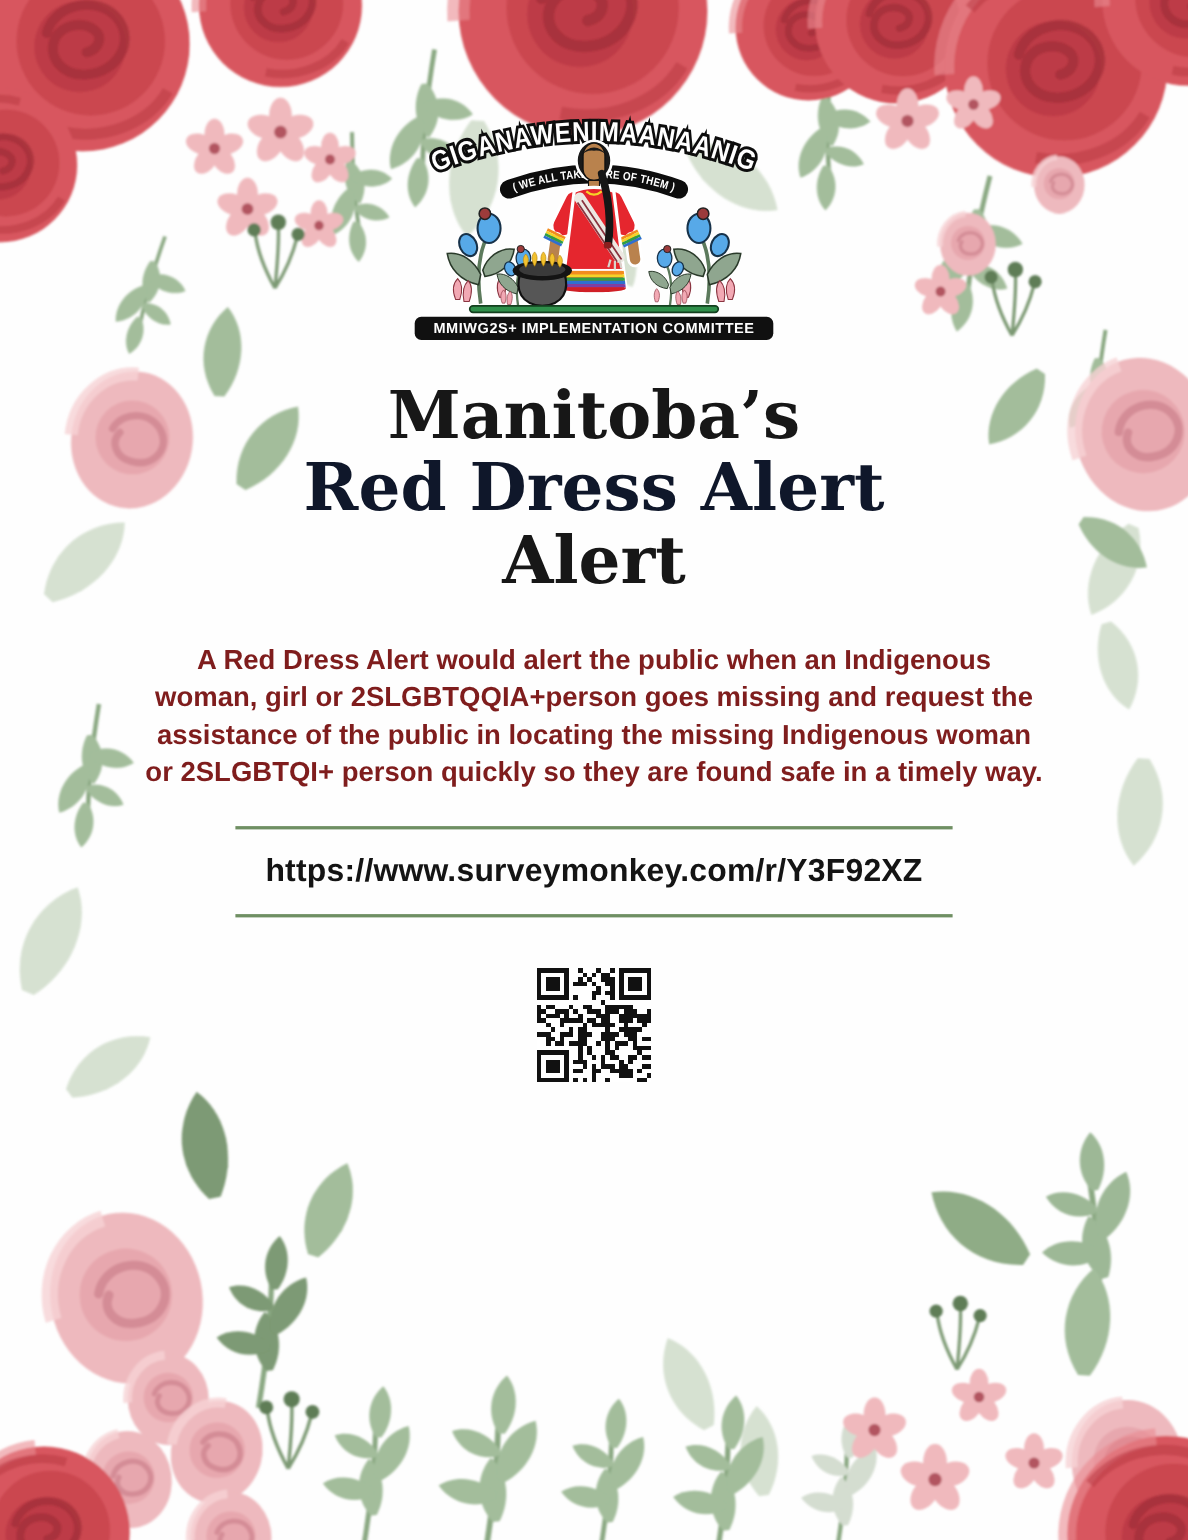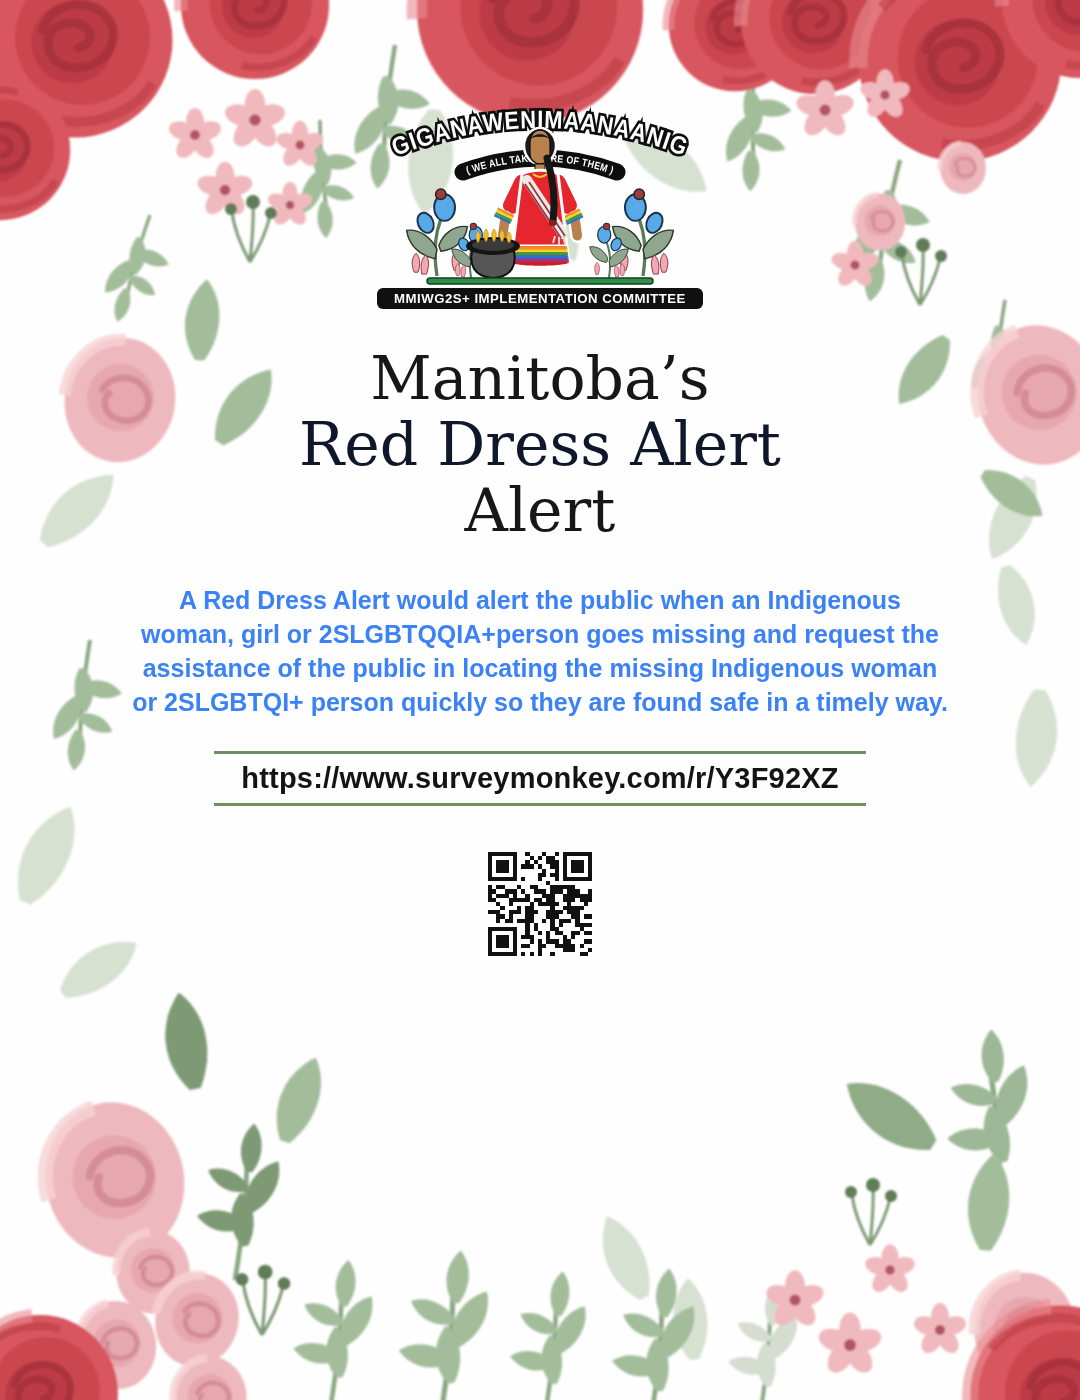--- a/index.html
+++ b/index.html
@@ -5,33 +5,33 @@
   html,body{margin:0;padding:0;}
   body{
     width:1080px;height:1400px;position:relative;overflow:hidden;
     background:#fefefe;font-family:"Liberation Sans",sans-serif;
   }
   .florals{position:absolute;inset:0;z-index:0;pointer-events:none;}
   .content{position:absolute;inset:0;z-index:1;display:flex;flex-direction:column;align-items:center;}
   .logo-wrap{margin-top:96px;width:330px;height:215px;flex:0 0 auto;}
   .title{
     margin:34px 0 0;font-family:"DejaVu Serif","Liberation Serif",serif;
-    font-weight:400;font-size:60px;line-height:66px;text-align:center;color:#171717;
+    font-weight:700;font-size:60px;line-height:66px;text-align:center;color:#171717;
   }
   .title span{display:block;}
   .title .accent{color:#0f172a;}
   .paragraphs{margin-top:40px;width:880px;text-align:center;}
   .para{
     margin:0 0 30px;font-size:25px;font-weight:700;line-height:34px;
-    color:#3b82f6;white-space:pre-line;
+    color:#7f1d1d;white-space:pre-line;
   }
   .link-box{
     margin-top:2px;width:652px;text-align:center;
     border-top:3px solid #6f8f63;border-bottom:3px solid #6f8f63;
-    padding:8px 0;
+    padding:22px 0;
   }
   .link-url{font-size:29px;font-weight:700;color:#141414;letter-spacing:.2px;}
   .qr{margin-top:46px;width:104px;height:104px;}
   .qr svg{width:104px;height:104px;display:block;background:#fff;}
 </style>
 </head>
 <body>
 
 <div class="florals">
 <svg width="1080" height="1400" viewBox="0 0 1080 1400">

